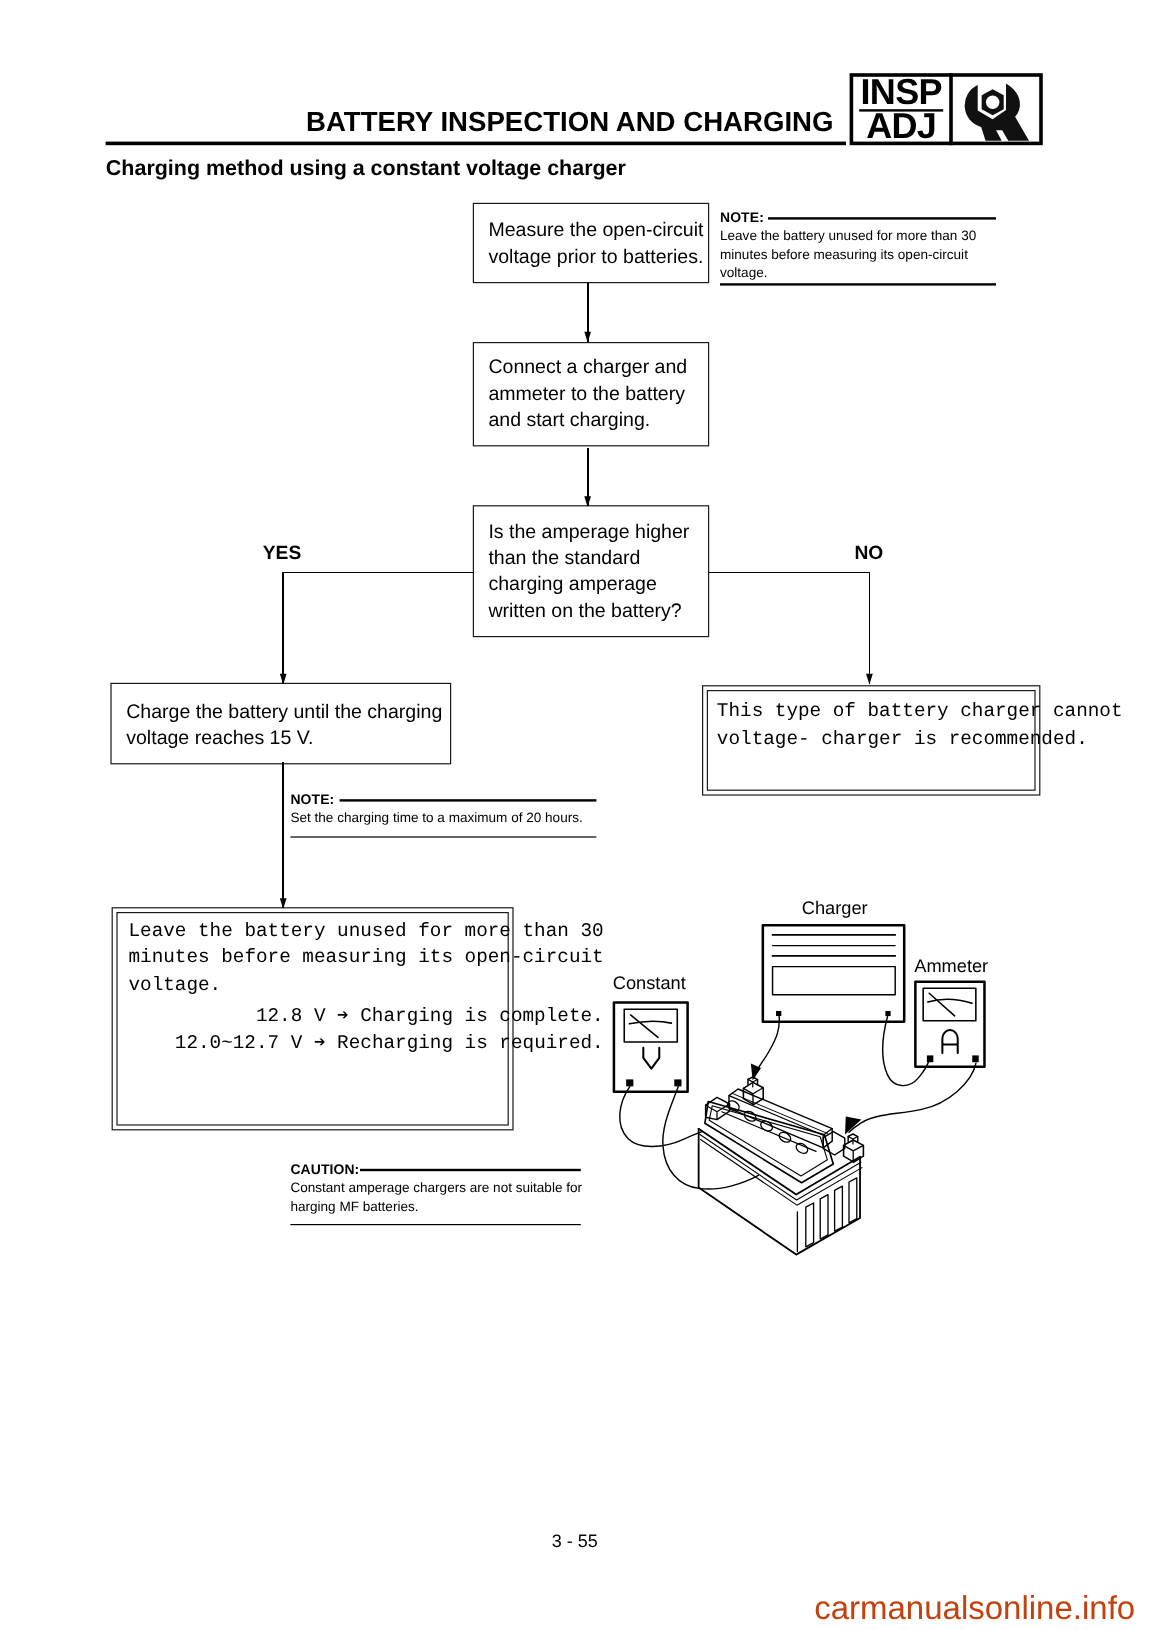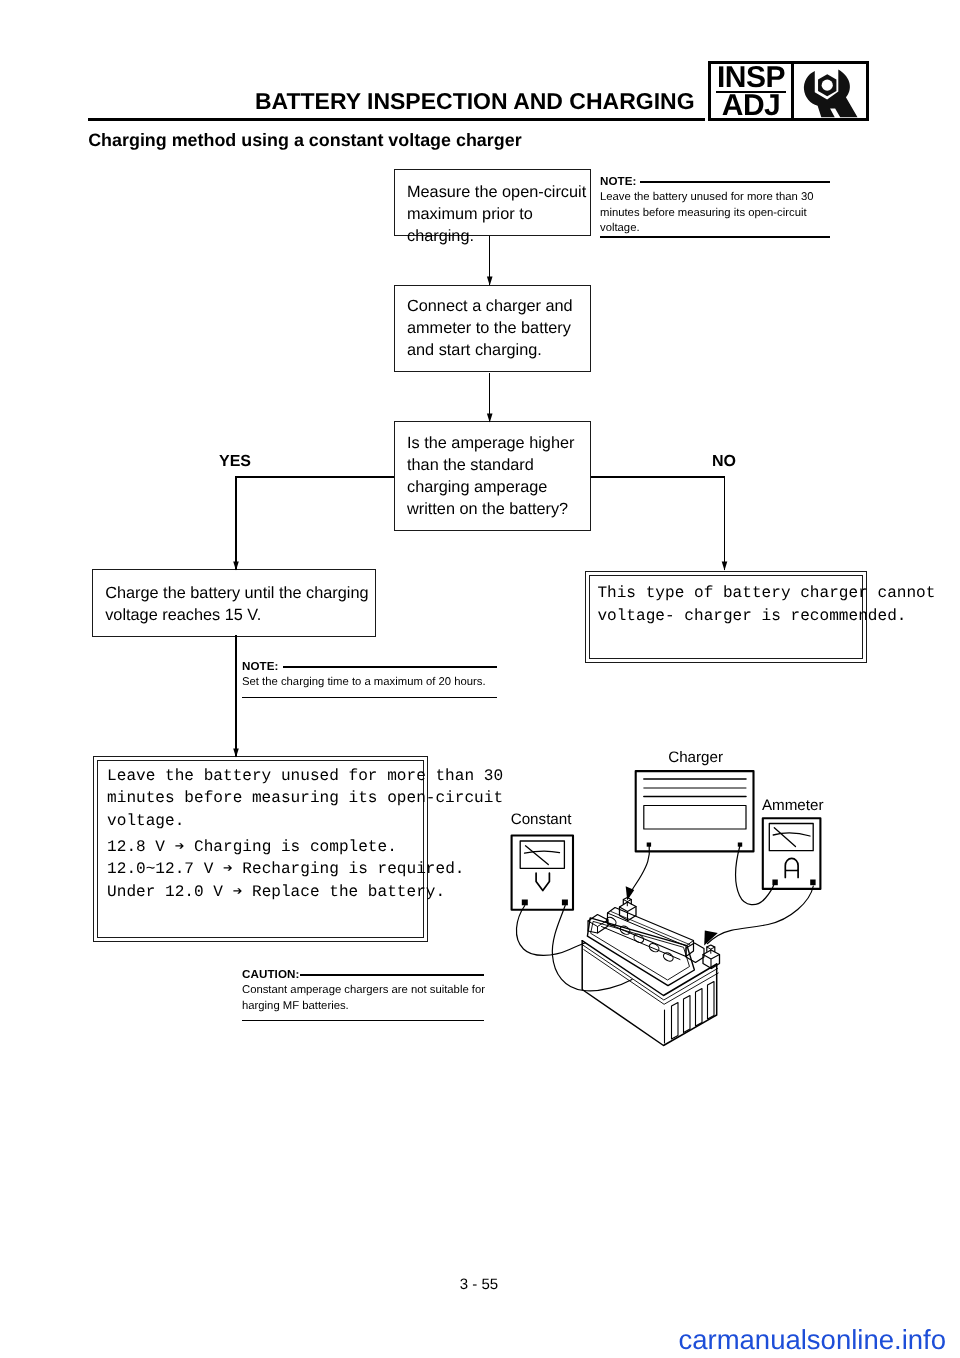--- a/index.html
+++ b/index.html
@@ -32,21 +32,21 @@
   #box2{left:394px;top:285.4px;width:196.5px;height:86.2px;}
   #box2 .t{top:8.2px;}
   #box3{left:394px;top:420.6px;width:196.5px;height:110.7px;}
   #box3 .t{top:10px;}
   #box4{left:92.2px;top:568.9px;width:284.1px;height:68px;padding-left:42px;}
   #box4 .t{top:12px;}
   #box5{left:584.5px;top:570.5px;width:282.8px;height:92.5px;}
   #box5 .t{left:11.9px;top:10.5px;}
   #box6{left:92.9px;top:755.6px;width:334.8px;height:186.1px;}
   #box6 .t{left:13.2px;top:8.2px;}
-  #box6 .p2{margin-top:3.2px;}
+  #box6 .p2{margin-top:3.2px;text-align:right;}
 
   
   .flabel{font-size:16px;font-weight:bold;line-height:16px;}
   #yes-label{left:219px;top:453.8px;}
   #no-label{left:712px;top:454px;}
 
   
   .note .lbl{position:absolute;left:0;top:0;font-size:11.5px;font-weight:bold;letter-spacing:0.1px;}
   .note .rule-top{position:absolute;height:1.6px;background:#000;}
   .note .rule-bot{position:absolute;left:0;height:1.6px;background:#000;}
@@ -74,21 +74,21 @@
 
   
   #illustration{left:0;top:0;width:960px;height:1358px;}
   #ill-svg{position:absolute;left:495px;top:770px;}
   .ilabel{font-size:15.2px;line-height:15.2px;white-space:nowrap;}
   #voltmeter-label{left:510.7px;top:812.2px;}
   #charger-label{left:668.2px;top:750.1px;}
   #ammeter-label{left:761.9px;top:797.8px;}
 
   #footer{left:438px;top:1277px;width:82px;text-align:center;font-size:15px;line-height:15px;}
-  #watermark{left:0;top:1326px;width:946px;text-align:right;font-size:27.5px;line-height:27.5px;color:#1d4ed8;}
+  #watermark{left:0;top:1326px;width:946px;text-align:right;font-size:27.5px;line-height:27.5px;color:#c2410c;}
 </style>
 </head>
 <body>
 
 <div class="page">
 
   <div class="ln" id="header-rule"></div>
   <div class="abs" id="page-title">BATTERY INSPECTION AND CHARGING</div>
   <div class="abs" id="logo-box"></div>
   <div class="ln" id="logo-divider"></div>
@@ -100,21 +100,21 @@
       <path d="M 12.1 1.6 A 17.6 17.6 0 0 0 14.8 34.6 L 18.3 45.6 L 52.6 45.6 L 41.6 26.6 C 47.6 20.0 47.5 8.0 34.4 0.3 L 34.4 21.2 L 23.8 28.6 L 12.1 21.7 Z M 26.6 37.2 L 31.4 37.2 L 36.2 45.6 L 31.0 45.6 Z"></path>
       <path d="M 23.9 4.8 L 32.6 9.7 L 32.6 20.6 L 23.9 25.5 L 15.2 20.6 L 15.2 9.7 Z"></path>
     </g>
     <circle cx="23.9" cy="15.1" r="5.3" fill="#fff"></circle>
   </svg>
   <div class="abs" id="section-title">Charging method using a constant voltage charger</div>
 
   <div class="abs fbox" id="box1">
       <div class="t">
         <div>Measure the open-circuit</div>
-        <div>maximum prior to charging.</div>
+        <div>voltage prior to batteries.</div>
       </div>
     </div>
   <div class="abs fbox" id="box2">
       <div class="t">
         <div>Connect a charger and</div>
         <div>ammeter to the battery</div>
         <div>and start charging.</div>
       </div>
     </div>
   <div class="abs fbox" id="box3">
@@ -142,21 +142,20 @@
       <div class="inner"></div>
       <div class="t">
         <div class="p1">
           <div>Leave the battery unused for more than 30</div>
           <div>minutes before measuring its open-circuit</div>
           <div>voltage.</div>
         </div>
         <div class="p2">
           <div>12.8 V ➔ Charging is complete.</div>
           <div>12.0~12.7 V ➔ Recharging is required.</div>
-          <div>Under 12.0 V ➔ Replace the battery.</div>
         </div>
       </div>
     </div>
 
   <div class="abs flabel" id="yes-label">YES</div>
   <div class="abs flabel" id="no-label">NO</div>
 
   <svg class="abs" id="connectors" width="960" height="1358" viewBox="0 0 960 1358">
     <g stroke="#000" stroke-width="1.5" fill="none" shape-rendering="crispEdges">
       <line x1="489.7" y1="236" x2="489.7" y2="285"></line>

